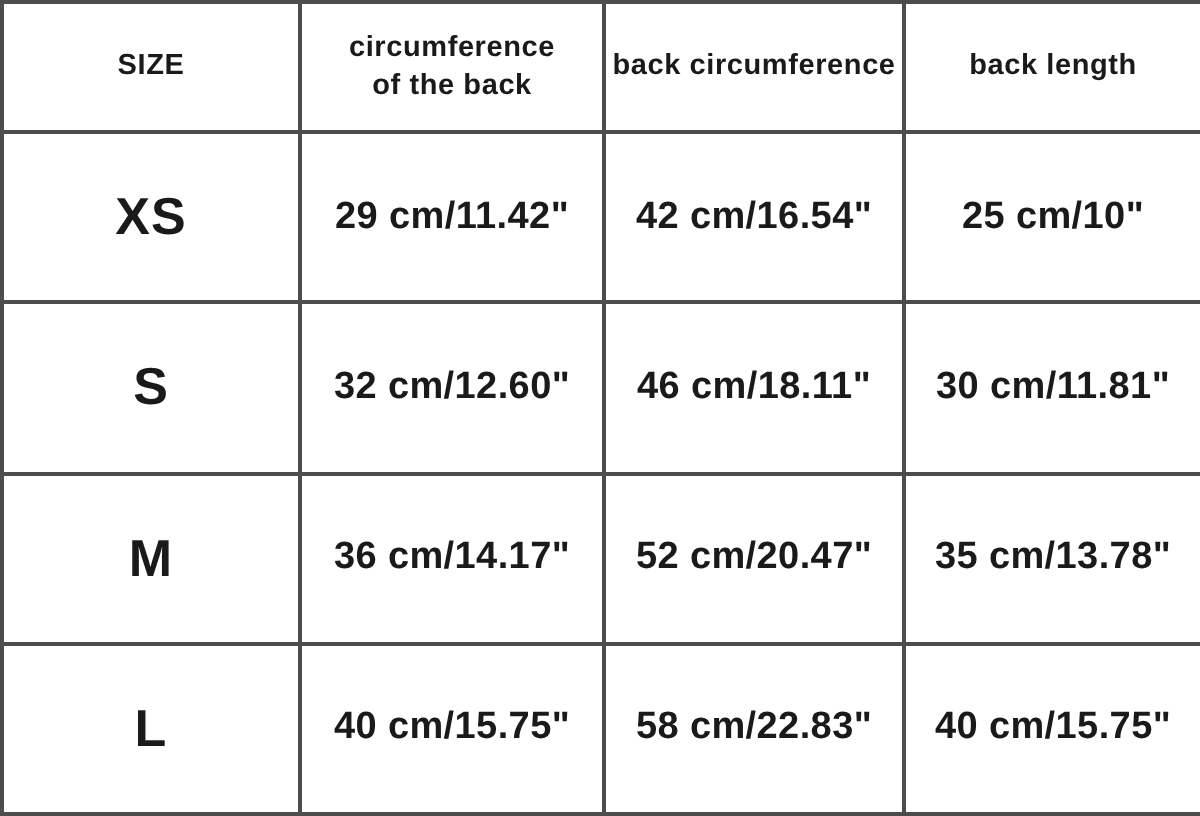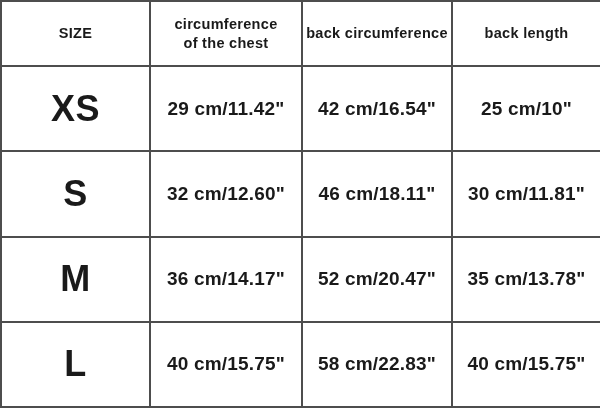--- a/index.html
+++ b/index.html
@@ -37,21 +37,21 @@
   .size-chart th {
     font-size: 14.5px;
     line-height: 1.3;
     letter-spacing: 0.3px;
     white-space: nowrap;
   }
   .size-chart th.header-neck {
     white-space: pre-line;
   }
   .size-chart td.size-cell {
-    font-size: 36px;
+    font-size: 26px;
     letter-spacing: 0.5px;
   }
   .size-chart td.value-cell {
     font-size: 19px;
     letter-spacing: 0.2px;
     white-space: nowrap;
   }
 </style>
 </head>
 <body>
@@ -60,21 +60,21 @@
   <colgroup>
     <col style="width:149px">
     <col style="width:152px">
     <col style="width:150px">
     <col style="width:149px">
   </colgroup>
   <thead>
     <tr>
       <th>SIZE</th>
       <th class="header-neck">circumference
-of the chest</th>
+of the back</th>
       <th>back circumference</th>
       <th>back length</th>
     </tr>
   </thead>
   <tbody>
     <tr>
       <td class="size-cell">XS</td>
       <td class="value-cell">29 cm/11.42"</td>
       <td class="value-cell">42 cm/16.54"</td>
       <td class="value-cell">25 cm/10"</td>

